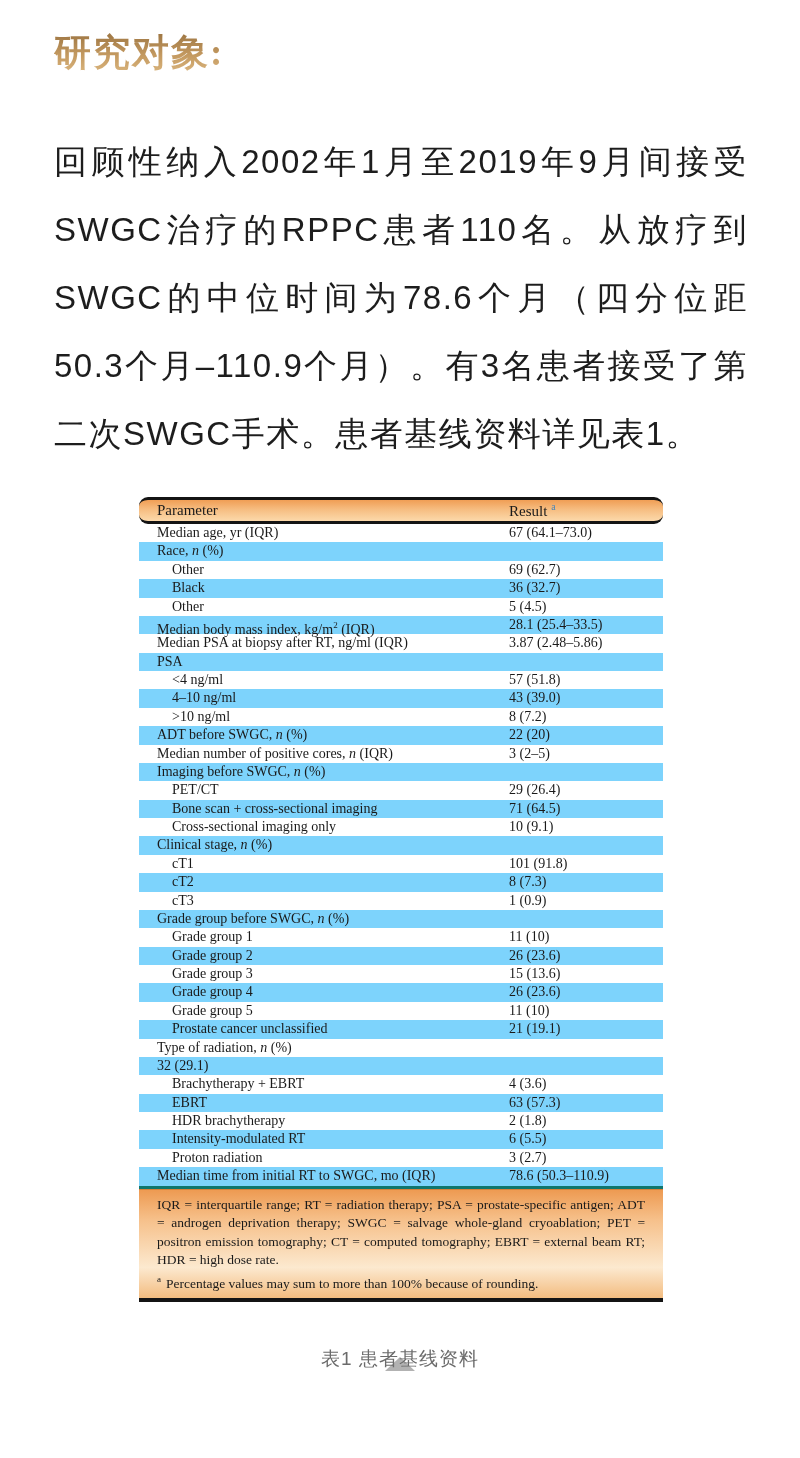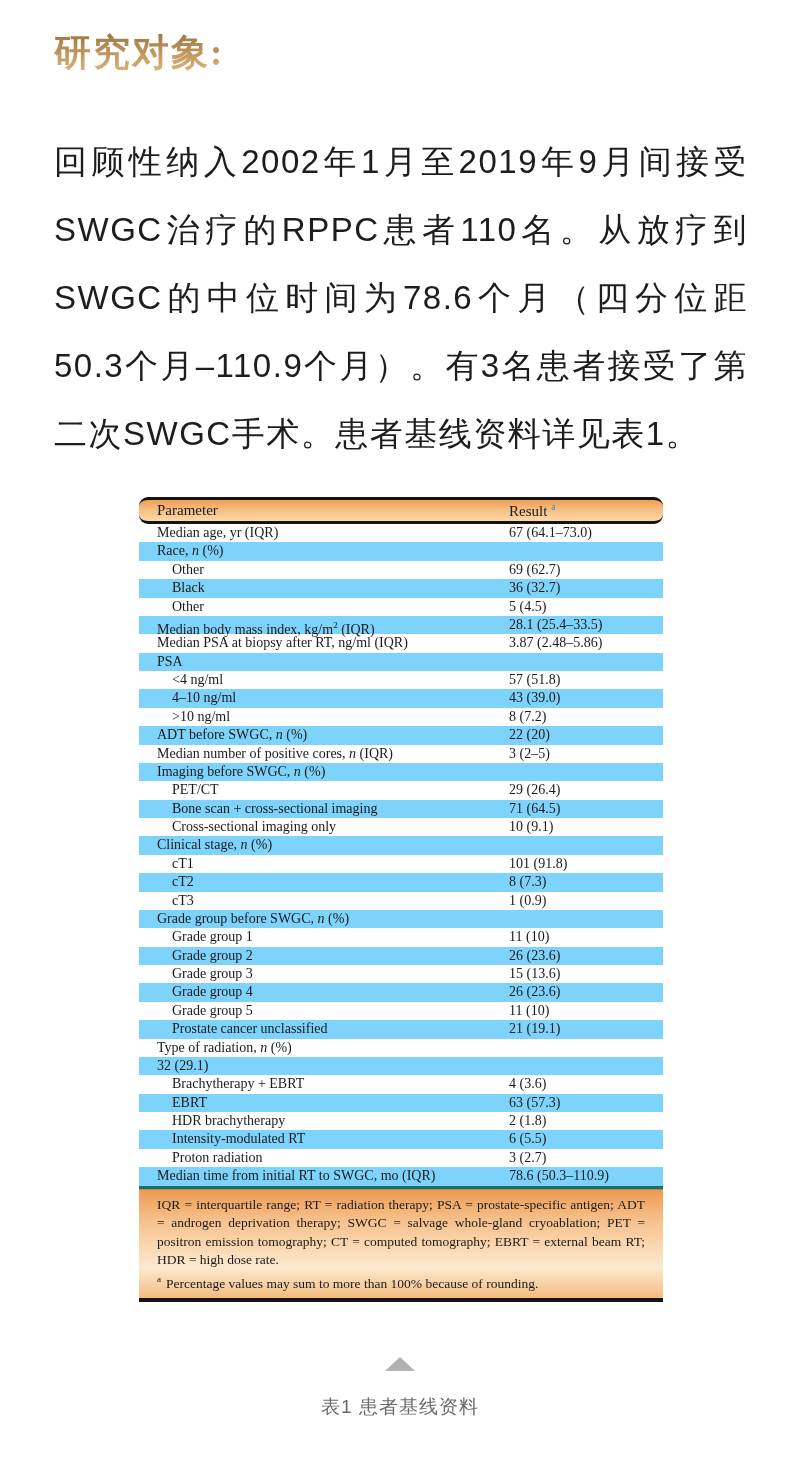--- a/index.html
+++ b/index.html
@@ -57,21 +57,21 @@
   }
   .tfoot .abbr { text-align:justify; }
   .tfoot .note sup { font-size:9px; margin-right:5px; }
   .collapse-arrow {
     position:absolute; top:1357px; left:50%; transform:translateX(-50%);
     width:0; height:0; cursor:pointer;
     border-left:15px solid transparent; border-right:15px solid transparent;
     border-bottom:14px solid #b2b2b2;
   }
   .caption {
-    position:absolute; top:1394px; left:0; width:100%;
+    position:absolute; top:1346px; left:0; width:100%;
     text-align:center; font-size:19px; letter-spacing:1px; color:#6b6b6b;
     font-family:"Liberation Sans","DejaVu Sans",sans-serif;
   }
 </style>
 </head>
 <body>
 
 <div class="page">
 
   <h1 class="heading">研究对象:</h1>

